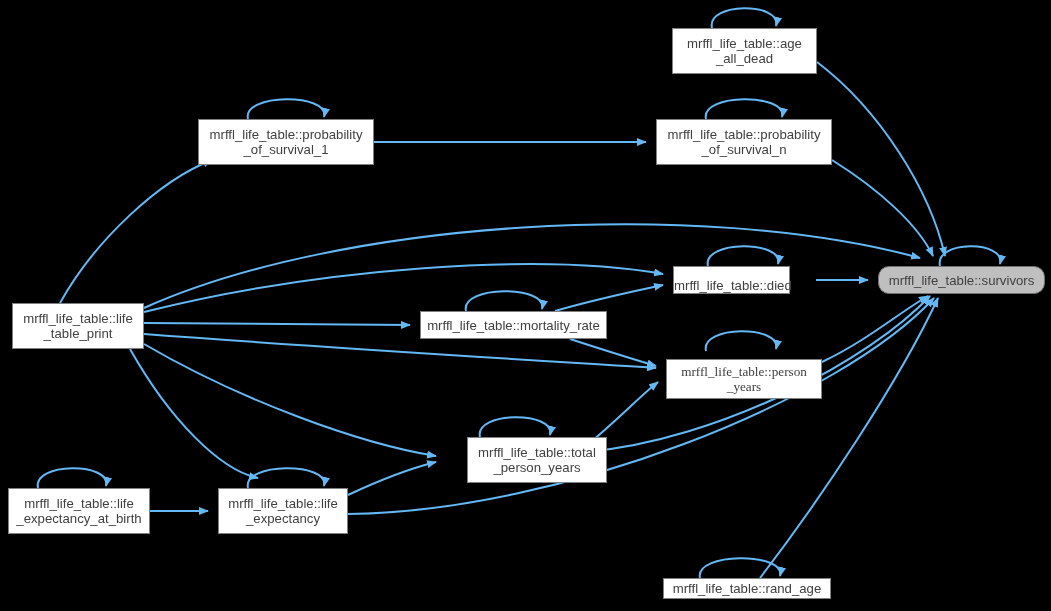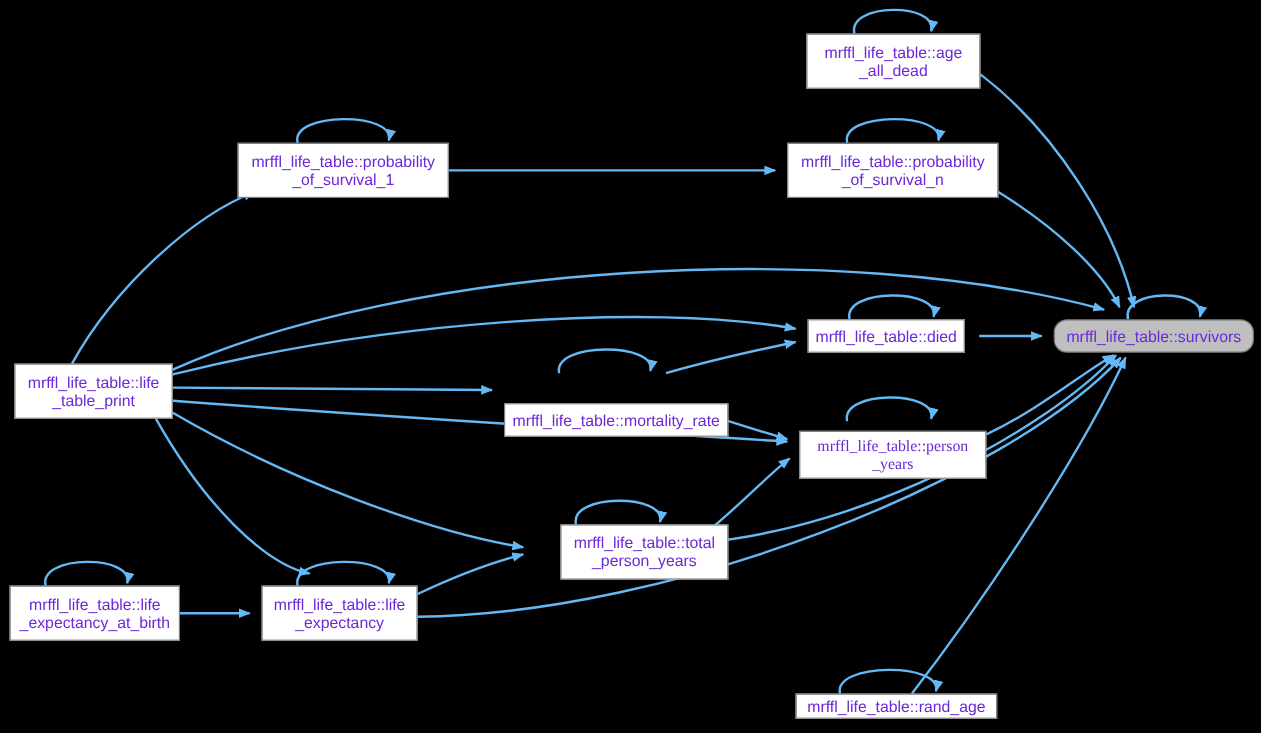--- a/index.html
+++ b/index.html
@@ -20,21 +20,21 @@
     left: 0;
     top: 0;
     width: 1051px;
     height: 611px;
   }
   .node {
     position: absolute;
     box-sizing: border-box;
     border: 1px solid #808080;
     background: #ffffff;
-    color: #6d28d9;
+    color: #404040;
     display: flex;
     align-items: center;
     justify-content: center;
     text-align: center;
     font-size: 13.2px;
     line-height: 15px;
     letter-spacing: 0px;
     white-space: pre-line;
     z-index: 5;
   }
@@ -106,34 +106,34 @@
   <div class="node" style="left:198px; top:119px; width:176px; height:46px;">
     <span class="node-label">mrffl_life_table::probability
 _of_survival_1</span>
   </div>
 
   <div class="node" style="left:656px; top:119px; width:176px; height:46px;">
     <span class="node-label">mrffl_life_table::probability
 _of_survival_n</span>
   </div>
 
-  <div class="node" style="left:673px; top:266px; width:131px; height:28px;">
+  <div class="node" style="left:673px; top:266px; width:117px; height:28px;align-items:flex-end;">
     <span class="node-label">mrffl_life_table::died</span>
   </div>
 
   <div class="node highlight" style="left:878px; top:266px; width:167px; height:28px;border-radius:11px;">
     <span class="node-label">mrffl_life_table::survivors</span>
   </div>
 
   <div class="node" style="left:12px; top:303px; width:132px; height:46px;">
     <span class="node-label">mrffl_life_table::life
 _table_print</span>
   </div>
 
-  <div class="node" style="left:420px; top:311px; width:187px; height:28px;margin-top:25px;">
+  <div class="node" style="left:420px; top:311px; width:187px; height:28px;">
     <span class="node-label">mrffl_life_table::mortality_rate</span>
   </div>
 
   <div class="node" style="left:666px; top:359px; width:156px; height:40px;font-family:Liberation Serif, serif;">
     <span class="node-label">mrffl_life_table::person
 _years</span>
   </div>
 
   <div class="node" style="left:446px; top:437px; width:140px; height:46px;margin-left:21px;">
     <span class="node-label">mrffl_life_table::total

